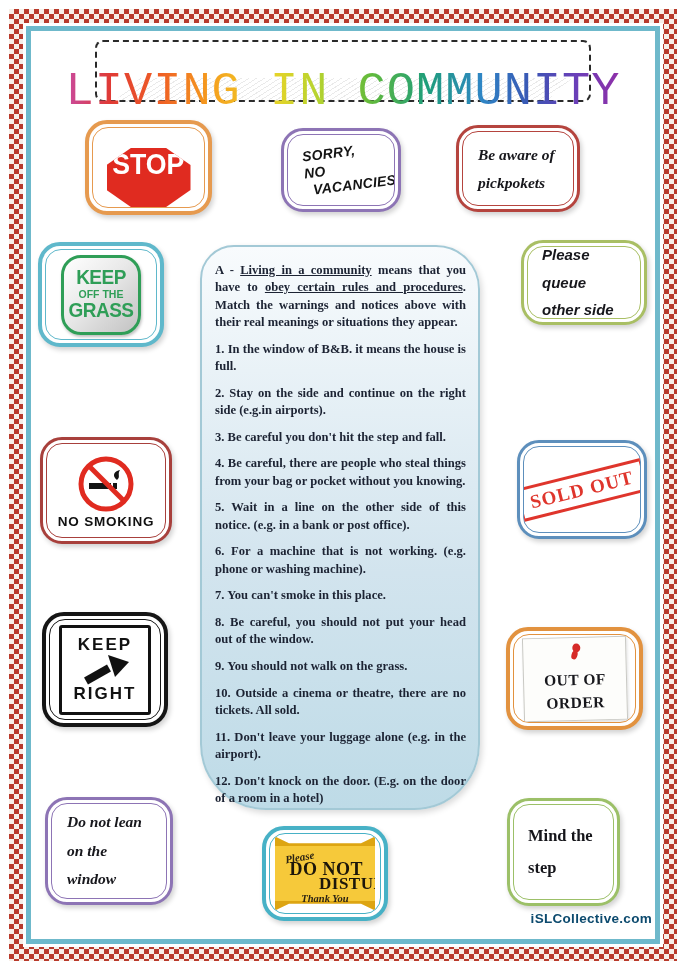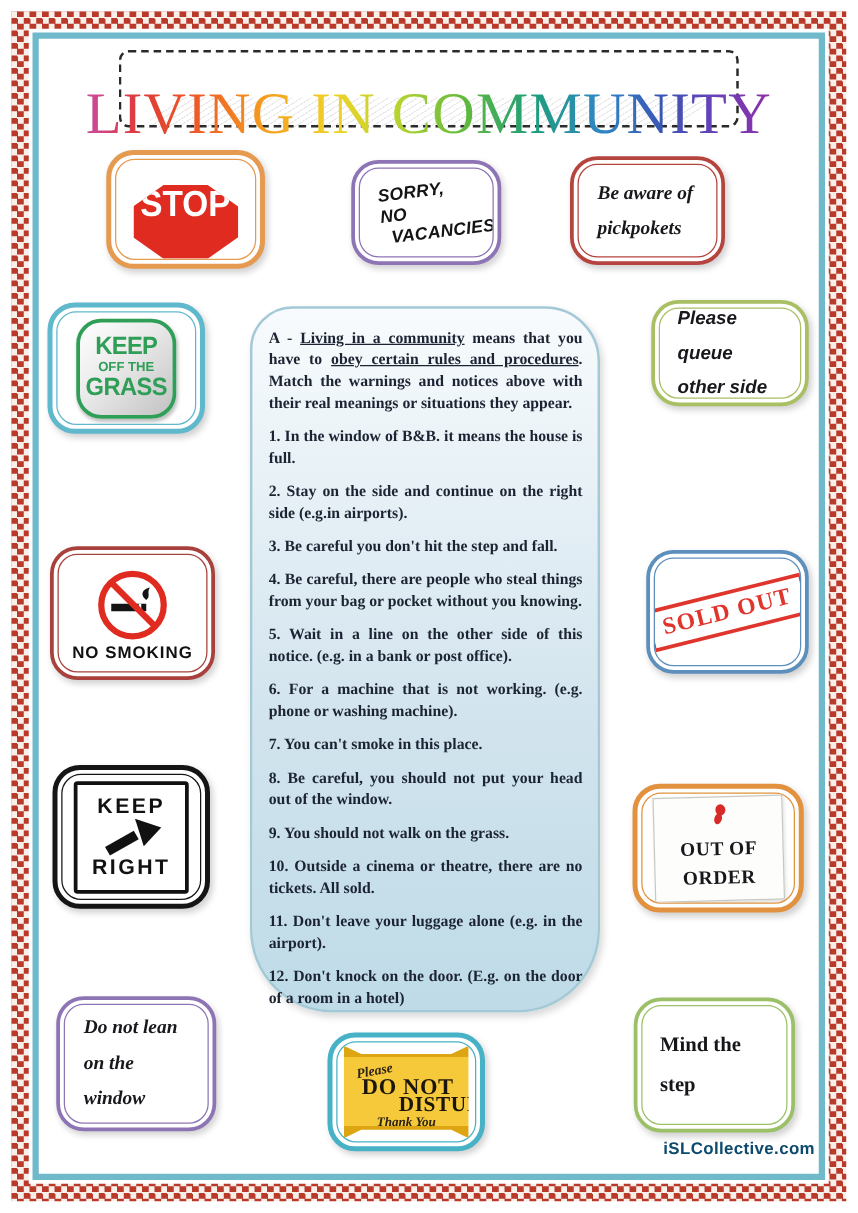--- a/index.html
+++ b/index.html
@@ -14,21 +14,21 @@
 
   .content { position:absolute; inset:0; }
 
   
   .title-box { position:absolute; left:95px; top:40px; width:496px; height:62px;
       border:2px dashed #2a2a2a; border-radius:8px; display:flex;
       align-items:center; justify-content:center; background:#fff; overflow:visible; }
   .title-hatch { position:absolute; left:30px; right:30px; top:36px; height:24px;
       background:repeating-linear-gradient(115deg, rgba(100,100,100,.25) 0 1.5px, transparent 1.5px 7px);
       transform:skewX(-48deg); opacity:.55; }
-  .title-text { position:relative; font-family:Liberation Serif, serif;
+  .title-text { position:relative; font-family:Liberation Mono, monospace;
       font-size:47px; letter-spacing:1px; white-space:nowrap;
       background:linear-gradient(90deg,#c94a9e 0%,#e03a34 8%,#ef5f25 17%,#f59d1e 26%,
         #f0d327 36%,#b9d42f 45%,#62ba3c 55%,#1f9e7a 65%,#2f86c5 75%,#3a55b4 84%,
         #6a3fb8 92%,#8f2fa8 100%);
       -webkit-background-clip:text; background-clip:text; color:transparent;margin-top:40px; }
 
   
   .sign { position:absolute; background:#fff; border-style:solid; border-color:var(--c);
       border-width:3px; border-radius:22px; padding:3px;
       box-shadow:2px 3px 5px rgba(0,0,0,.18); }
@@ -87,21 +87,21 @@
 
   .s-order { --c:#e2923f; left:506px; top:627px; width:137px; height:103px; border-width:4px; }
   .paper { width:104px; height:84px; background:#fdfdfb; border:1px solid #c9c9c4;
       transform:rotate(-1.5deg); display:flex; flex-direction:column; align-items:center;
       justify-content:flex-end; padding-bottom:6px; box-shadow:1px 2px 3px rgba(0,0,0,.12);
       position:relative; }
   .pin { position:absolute; top:5px; left:50%; transform:translateX(-42%); }
   .order-word { font-family:"Liberation Serif", serif; font-weight:bold; font-size:15.5px;
       color:#17171c; line-height:1.45; letter-spacing:.5px; }
 
-  .s-mind { --c:#9cc068; left:507px; top:798px; width:129px; height:108px; }
+  .s-mind { --c:#9cc068; left:507px; top:798px; width:113px; height:108px; }
   .mind-label { font-family:"Liberation Serif", serif; font-weight:bold; font-size:16.5px;
       color:#15151a; line-height:1.95; width:100%; padding-left:14px; }
 
   
   .s-disturb { --c:#47b1c6; left:262px; top:826px; width:126px; height:95px; border-width:4px; }
   .plaque { width:100px; height:74px; position:relative;
       background:linear-gradient(180deg,#dda512 0%,#dda512 12%,#f6c93a 12%,#f6c93a 86%,#dda512 86%,#dda512 100%);
       clip-path:polygon(0 0,14% 9%,86% 9%,100% 0,100% 100%,86% 91%,14% 91%,0 100%);
       box-shadow:1px 2px 3px rgba(0,0,0,.2); }
   .plq-please { position:absolute; left:10px; top:14px; transform:rotate(-10deg);

